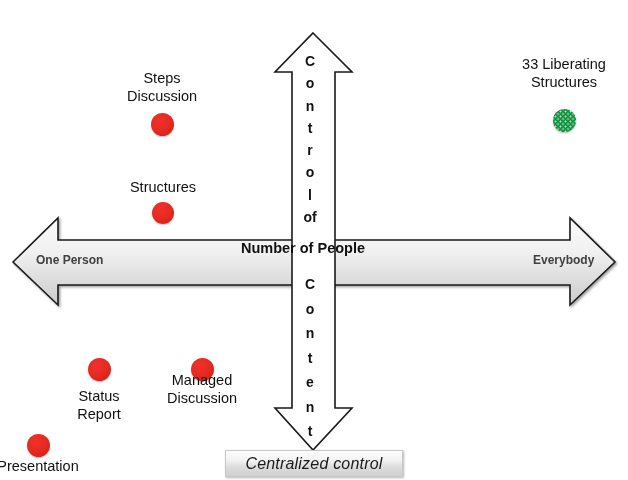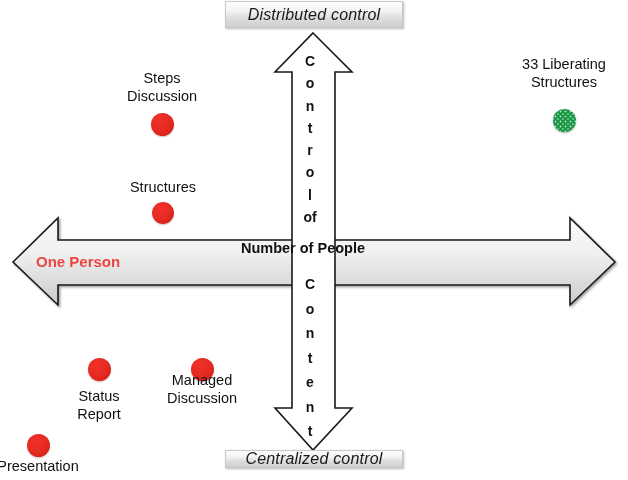--- a/index.html
+++ b/index.html
@@ -37,38 +37,38 @@
   #banner-top {
     left: 225px;
     top: 1px;
     width: 178px;
     height: 27px;
   }
   #banner-bottom {
     left: 225px;
     top: 450px;
     width: 178px;
-    height: 18px;
+    height: 27px;
   }
 
   
   #cross-arrow {
     position: absolute;
     left: 0;
     top: 0;
     width: 628px;
     height: 480px;
   }
 
   
   .axis-end-label {
     position: absolute;
     font-weight: bold;
-    font-size: 15px;
-    color: #ef4444;
+    font-size: 12px;
+    color: #404040;
     white-space: nowrap;
   }
   #label-one-person {
     left: 36px;
     top: 253px;
   }
   #label-everybody {
     left: 533px;
     top: 253px;
   }
@@ -173,25 +173,25 @@
              L 335,408
              L 352,408
              L 313,450
              L 275,408
              L 292,408
              L 292,72
              L 275,72
              Z" fill="#ffffff" stroke="#1a1a1a" stroke-width="1.6" stroke-linejoin="miter"></path>
   </svg>
 
-  <div id="banner-top" class="banner">Distributed control</div>
 
   <div id="banner-bottom" class="banner">Centralized control</div>
 
   <div id="label-one-person" class="axis-end-label">One Person</div>
+  <div id="label-everybody" class="axis-end-label">Everybody</div>
 
   <div id="label-center">
     <div>Number of People</div>
   </div>
 
   <div id="label-vert-top" class="vaxis-label">
       <span>C</span>
       <span>o</span>
       <span>n</span>
       <span>t</span>

